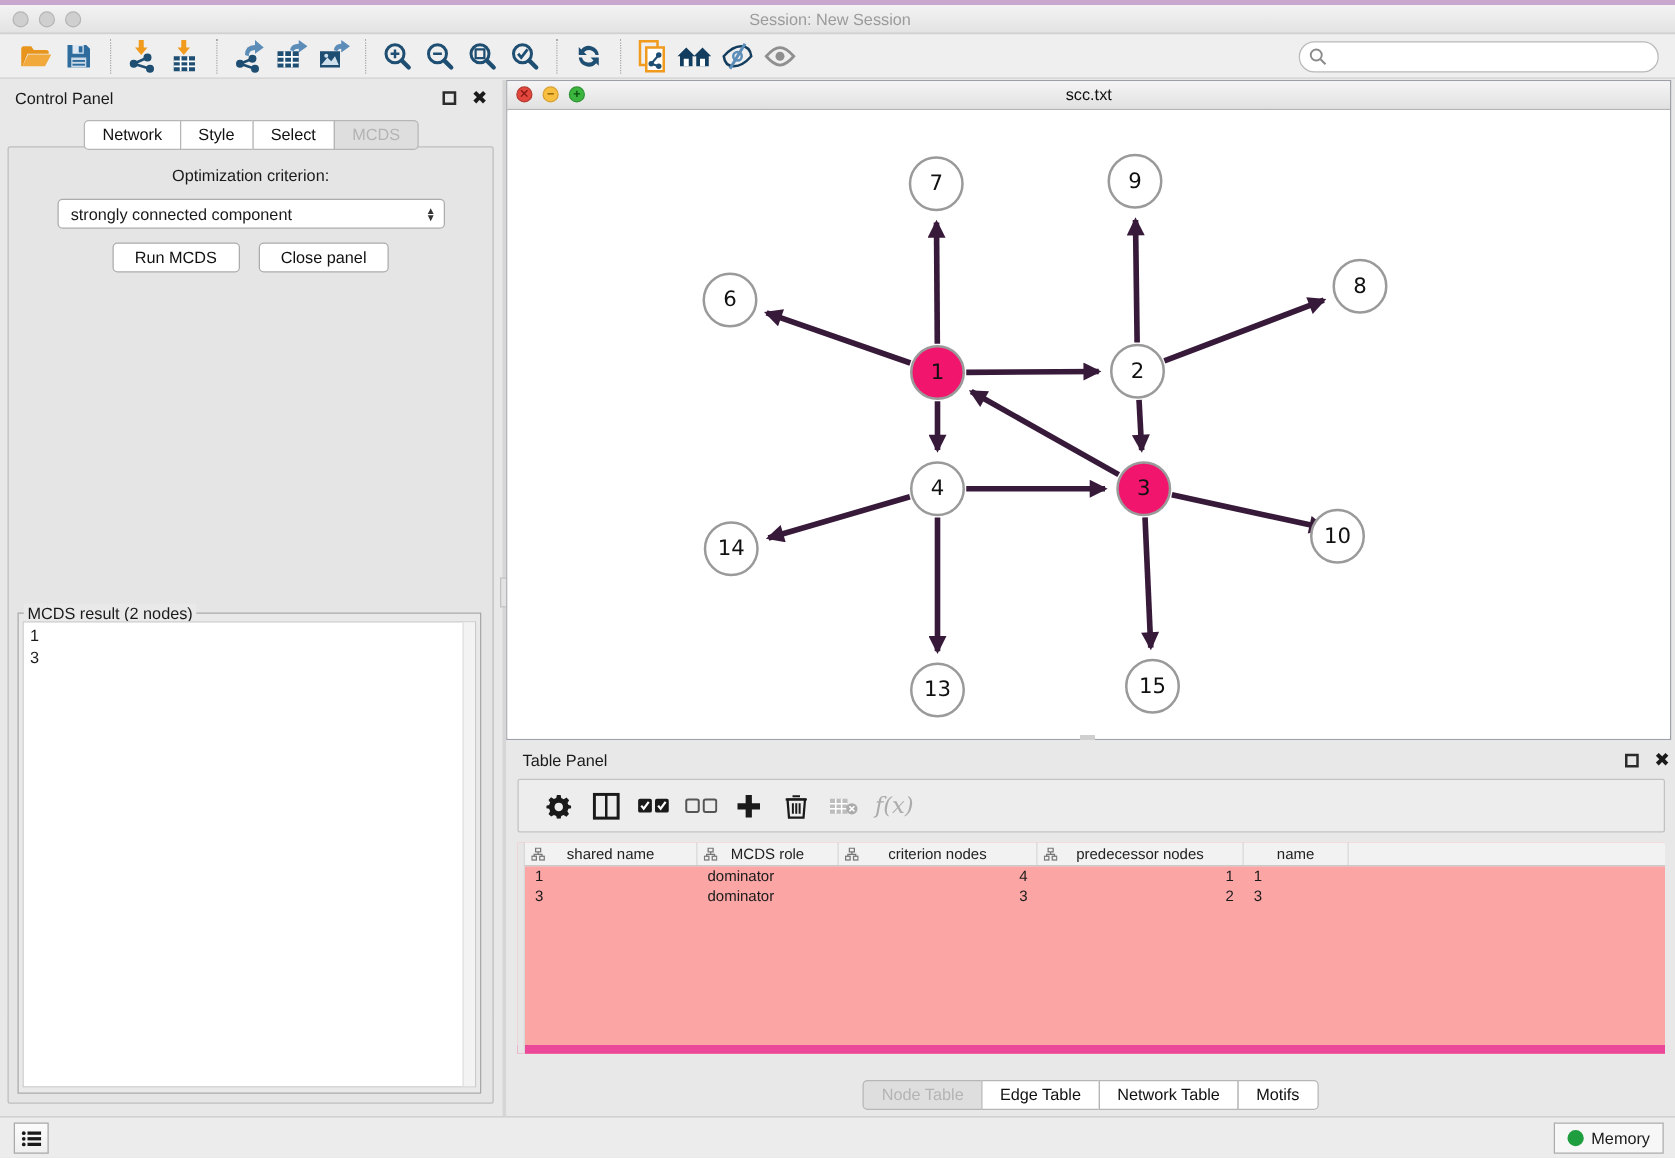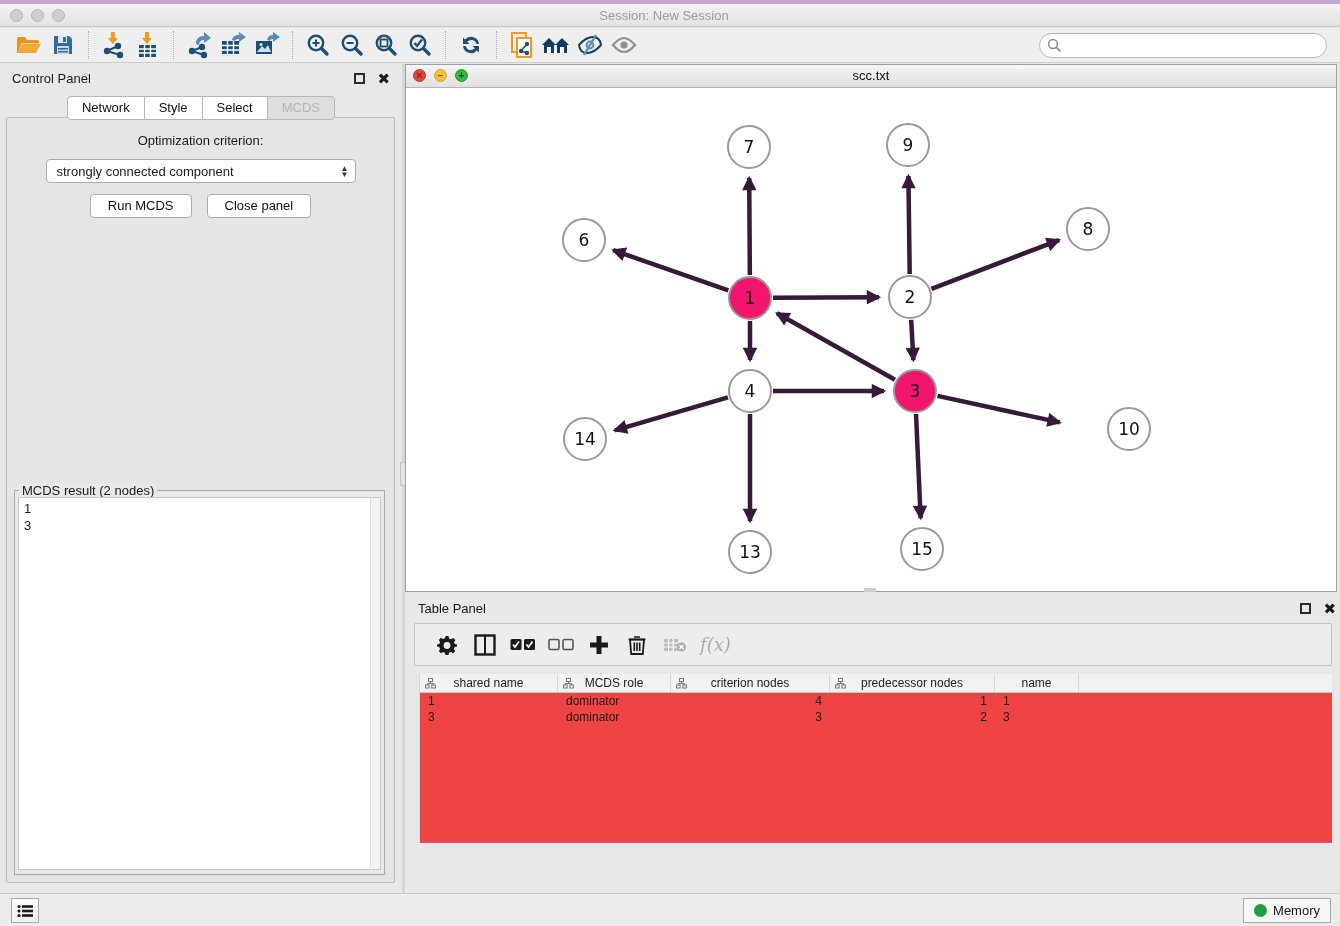--- a/index.html
+++ b/index.html
@@ -60,21 +60,21 @@
   .net-canvas { position:absolute; left:0; top:24px; right:0; bottom:0; background:#fff; overflow:hidden; }
   .net-canvas svg { position:absolute; left:0; top:0; }
   .gnode { position:absolute; width:44px; height:44px; border-radius:50%; border:2px solid #9A9A9A; background:#fff; display:flex; align-items:center; justify-content:center; font-size:17px; color:#111; font-family:"DejaVu Sans",sans-serif; }
   .hsplit-grip { position:absolute; left:458px; bottom:-1px; width:12px; height:4px; background:#CFCFCF; }
 
   
   .table-panel { position:absolute; left:405px; top:594px; right:0; bottom:33px; background:#E8E8E8; }
   .tp-toolbar { position:absolute; left:9px; right:8px; top:29px; height:43px; border:1px solid #C2C2C2; border-radius:2px; background:#EDEDED; display:flex; align-items:center; padding-left:13px; gap:0; }
   .tpicon { width:38px; height:30px; display:flex; align-items:center; justify-content:center; }
   .fx-label { font-family:"DejaVu Serif",serif; font-style:italic; color:#ABABAB; font-size:18px; margin-left:6px; }
-  .tp-table { position:absolute; left:9px; right:8px; top:80px; height:169px; background:#ef4444; border-bottom:1px solid #ec4899; }
+  .tp-table { position:absolute; left:9px; right:8px; top:80px; height:169px; background:#fca5a5; border-bottom:7px solid #ec4899; }
   .t-header { display:flex; height:19px; background:#F2F2F2; border-bottom:1px solid #C9C9C9; }
   .t-gutter { width:6px; background:#E6E6E6; border-right:1px solid #D8D8D8; height:169px; position:absolute; left:0; top:0; }
   .th-cell { position:relative; border-right:1px solid #D8D8D8; display:flex; align-items:center; justify-content:center; font-size:12px; color:#222; }
   .th-cell .hicon { position:absolute; left:5px; top:4px; }
   .t-row { display:flex; height:16px; font-size:12px; }
   .t-cell { padding:0 8px; overflow:hidden; white-space:nowrap; line-height:16px; }
   .tp-tabs { position:absolute; left:0; right:0; bottom:5px; display:flex; justify-content:center; }
 
   
   .statusbar { position:absolute; left:0; right:0; bottom:0; height:33px; background:#ECECEC; border-top:1px solid #C9C9C9; }
@@ -302,21 +302,21 @@
       </svg>
     <div id="node-layer">
         <div class="gnode" style="left: 322px; top: 187px; background: rgb(242, 21, 109);">1</div>
         <div class="gnode" style="left: 482px; top: 186px; background: rgb(255, 255, 255);">2</div>
         <div class="gnode" style="left: 487px; top: 280px; background: rgb(242, 21, 109);">3</div>
         <div class="gnode" style="left: 322px; top: 280px; background: rgb(255, 255, 255);">4</div>
         <div class="gnode" style="left: 156px; top: 129px; background: rgb(255, 255, 255);">6</div>
         <div class="gnode" style="left: 321px; top: 36px; background: rgb(255, 255, 255);">7</div>
         <div class="gnode" style="left: 660px; top: 118px; background: rgb(255, 255, 255);">8</div>
         <div class="gnode" style="left: 480px; top: 34px; background: rgb(255, 255, 255);">9</div>
-        <div class="gnode" style="left: 701px; top: 318px; background: rgb(255, 255, 255);">10</div>
+        <div class="gnode" style="left: 642px; top: 318px; background: rgb(255, 255, 255);">10</div>
         <div class="gnode" style="left: 494px; top: 438px; background: rgb(255, 255, 255);">15</div>
         <div class="gnode" style="left: 157px; top: 328px; background: rgb(255, 255, 255);">14</div>
         <div class="gnode" style="left: 322px; top: 441px; background: rgb(255, 255, 255);">13</div>
       </div>
   </div>
   <div class="hsplit-grip"></div>
 </div>
 
 <div class="table-panel">
   <div class="panel-head" style="padding:0 4px 0 13px;">
@@ -428,20 +428,26 @@
           <div class="t-row">
             <div class="t-cell" style="width: 138px; text-align: left;">3</div>
             <div class="t-cell" style="width: 113px; text-align: left;">dominator</div>
             <div class="t-cell" style="width: 159px; text-align: right;">3</div>
             <div class="t-cell" style="width: 165px; text-align: right;">2</div>
             <div class="t-cell" style="width: 84px; text-align: left;">3</div>
           </div>
         </div>
     </div>
   </div>
+  <div class="tp-tabs" id="bottom-tabs">
+      <div class="tab active">Node Table</div>
+      <div class="tab">Edge Table</div>
+      <div class="tab">Network Table</div>
+      <div class="tab">Motifs</div>
+    </div>
 </div>
 
 <div class="statusbar">
   <div class="list-btn">
     <svg width="16" height="14" viewBox="0 0 16 14">
         <circle cx="2" cy="2.5" r="1.5" fill="#1a1a1a"></circle>
         <rect x="5" y="1.2" width="11" height="2.6" fill="#1a1a1a"></rect>
         <circle cx="2" cy="7" r="1.5" fill="#1a1a1a"></circle>
         <rect x="5" y="5.7" width="11" height="2.6" fill="#1a1a1a"></rect>
         <circle cx="2" cy="11.5" r="1.5" fill="#1a1a1a"></circle>

